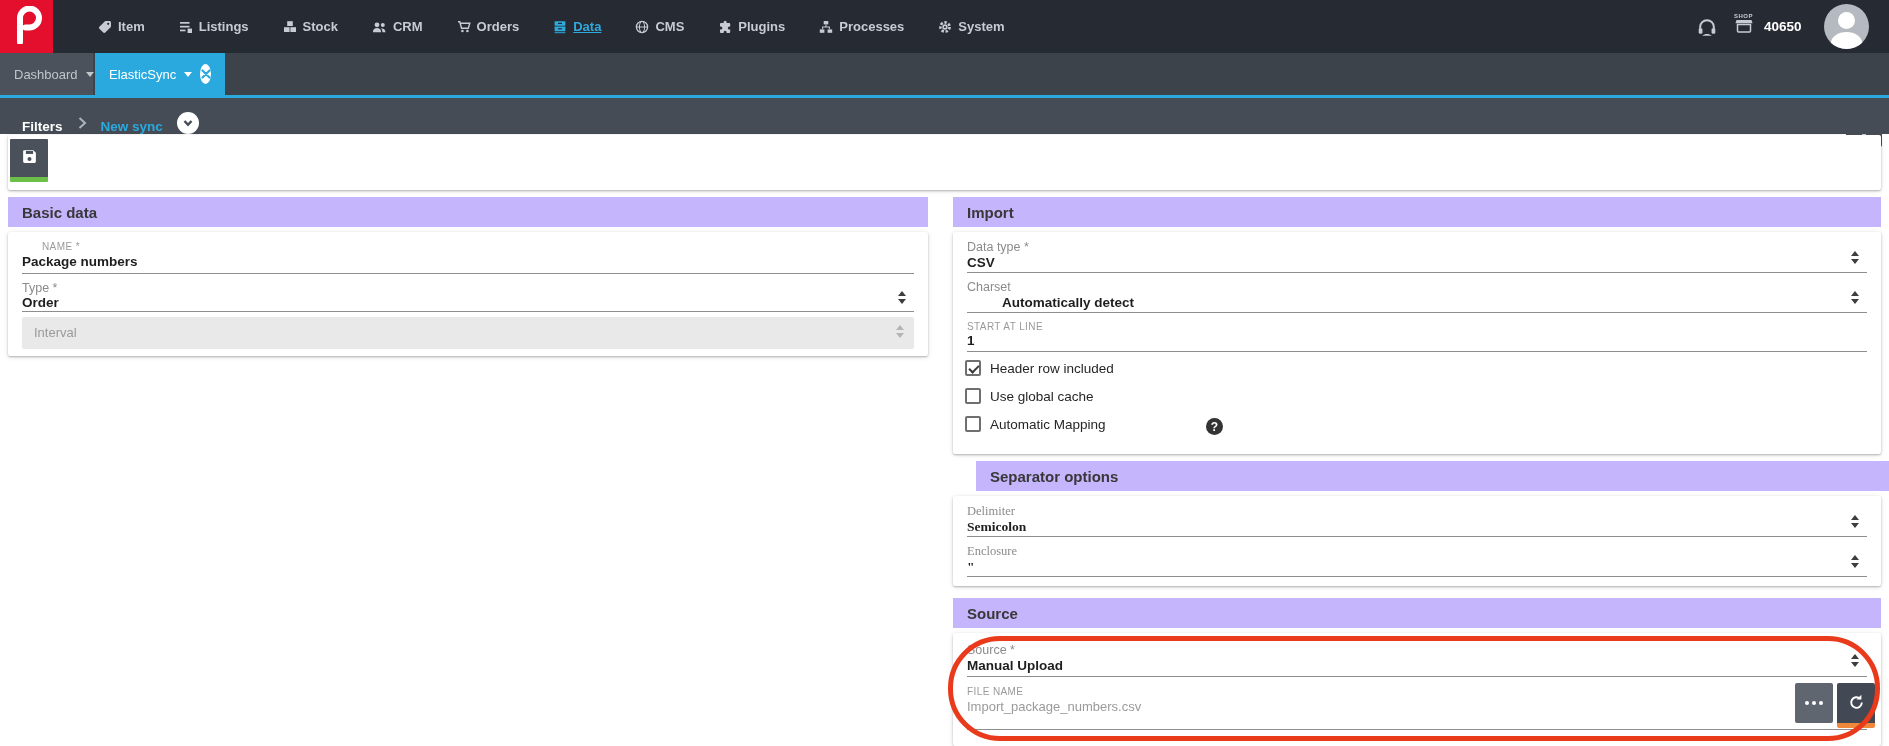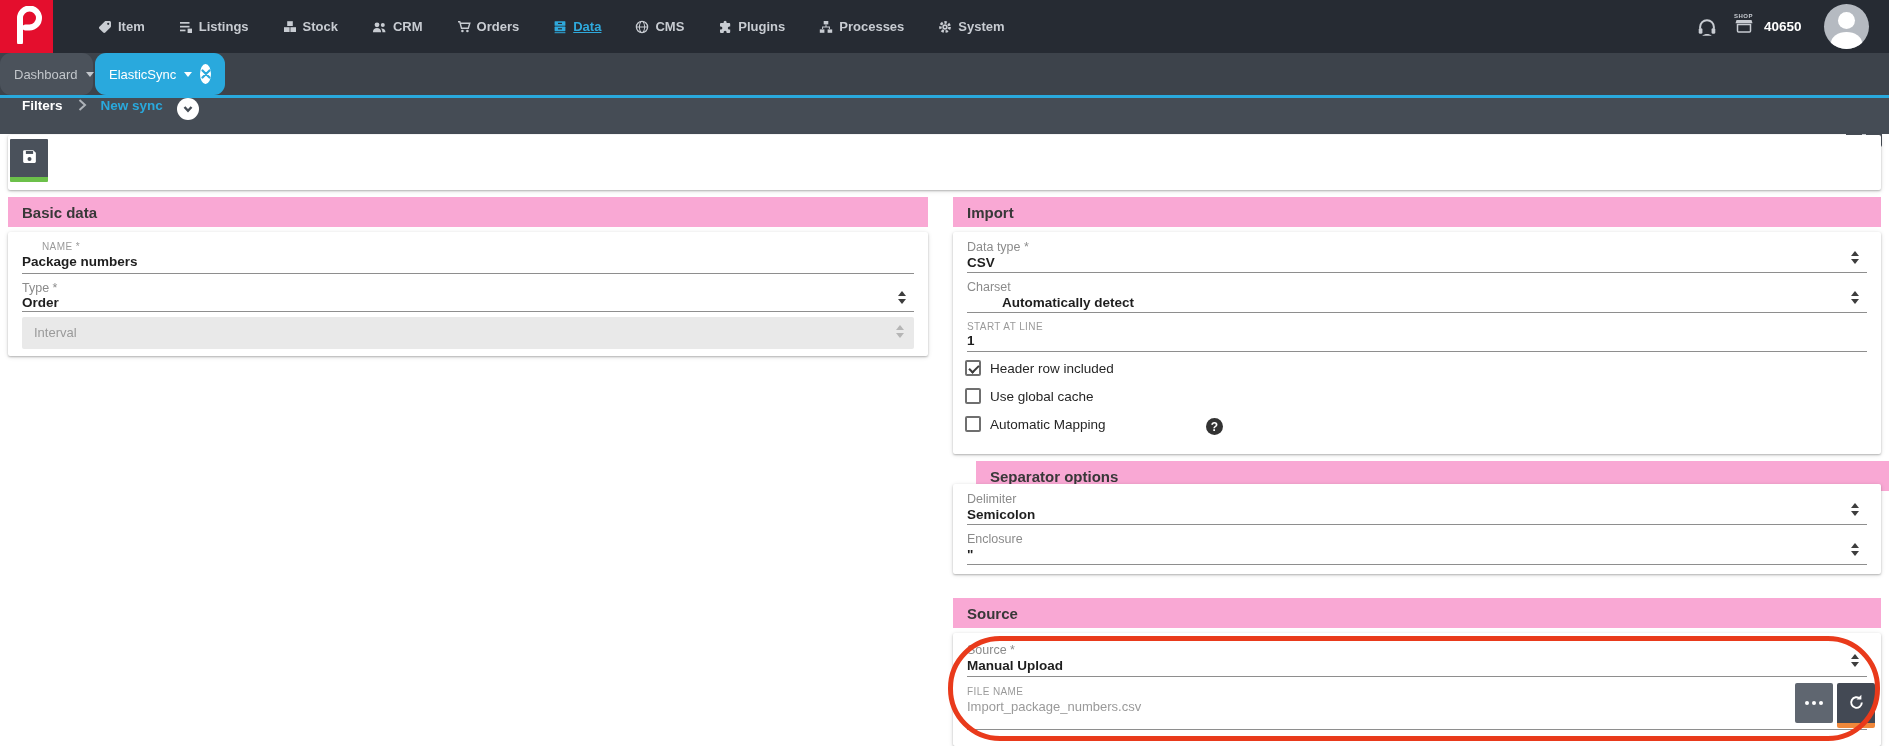--- a/index.html
+++ b/index.html
@@ -17,45 +17,45 @@
   .menu-item.active { color:#2fa9dc;text-decoration:underline; }
   .top-right-ico { position:absolute; color:#c8ccd2; }
   .shop-ico { display:flex; flex-direction:column; align-items:center; line-height:1; color:#c8ccd2; }
   .shop-txt { font-size:6px; font-weight:700; letter-spacing:.5px; }
   .shop-id { position:absolute; left:1764px; top:19px; color:#fff; font-size:13.5px; font-weight:700; }
   .avatar { position:absolute; left:1824px; top:4px; width:45px; height:45px; border-radius:50%; background:#b5bac1; overflow:hidden; }
   .avatar:before { content:""; position:absolute; left:14px; top:8px; width:17px; height:17px; border-radius:50%; background:#fff; }
   .avatar:after  { content:""; position:absolute; left:7px; top:28px; width:31px; height:22px; border-radius:50%; background:#fff; }
   
   .tabbar { position:absolute; left:0; top:53px; width:1889px; height:42px; background:#3d434b; }
-  .tab { position:absolute; top:0; height:42px; display:flex; align-items:center; gap:8px; padding:16px 14px; font-size:13px; cursor:pointer;border-radius:11px; }
+  .tab { position:absolute; top:0; height:42px; display:flex; align-items:center; gap:8px; padding:16px 14px; font-size:13px; cursor:pointer; }
   .tab-dashboard { left:0; width:93px; background:#4b525b; color:#c2c6cb; }
   .tab-active { left:95px; width:130px; background:#29a9dd; color:#fff; }
   .caret { width:0; height:0; border-left:4.5px solid transparent; border-right:4.5px solid transparent; border-top:5px solid currentColor; }
   .tab-close { width:20px; height:20px; border-radius:50%; background:#fff; display:flex; align-items:center; justify-content:center; }
   .blue-line { position:absolute; left:0; top:95px; width:1889px; height:3px; background:#29a9dd; }
   .overflow-btn { position:absolute; left:1846px; top:58px; width:36px; height:36px; background:#4a5059; border-radius:2px; display:flex; flex-direction:column; gap:3px; align-items:center; justify-content:center; cursor:pointer; }
   .overflow-btn b { width:4px; height:4px; background:#cfd3d8; }
   
-  .crumbbar { position:absolute; left:0; top:98px; width:1889px; height:36px; background:#454c55; display:flex; align-items:flex-start; gap:14px; padding-left:22px; }
+  .crumbbar { position:absolute; left:0; top:98px; width:1889px; height:36px; background:#454c55; display:flex; align-items:flex-end; gap:14px; padding-left:22px; }
   .crumb-root { color:#fff; font-size:13.5px; font-weight:700; }
   .crumb-current { color:#29a9dd; font-size:13.5px; font-weight:700; cursor:pointer; }
   .crumb-badge { width:22px; height:22px; border-radius:50%; background:#fff; display:flex; align-items:center; justify-content:center; cursor:pointer; }
   
   .card { position:absolute; background:#fff; border-radius:2px; box-shadow:0 1px 2px rgba(0,0,0,.24), 0 1px 5px rgba(0,0,0,.12); }
   .toolbar-card { left:8px; top:135px; width:1873px; height:55px; }
   .save-btn { position:absolute; left:2px; top:4px; width:38px; height:43px; background:#4a515b; border-bottom:5px solid #6cc04a; border-radius:1px; display:flex; align-items:center; justify-content:center; cursor:pointer; }
-  .band { position:absolute; height:30px; background:#f9a8d4; display:flex; align-items:center; padding-left:14px; font-size:15px; font-weight:700; color:#383838; }
+  .band { position:absolute; height:30px; background:#c4b5fd; display:flex; align-items:center; padding-left:14px; font-size:15px; font-weight:700; color:#383838; }
   .band-basic { left:8px; top:197px; width:920px; }
   .band-import { left:953px; top:197px; width:928px; }
   .band-separator { left:953px; top:461px; width:928px;margin-left:23px; }
   .band-source { left:953px; top:598px; width:928px; }
   .card-basic { left:8px; top:232px; width:920px; height:124px; }
   .card-import { left:953px; top:232px; width:928px; height:222px; }
-  .card-separator { left:953px; top:484px; width:928px; height:90px; }
+  .card-separator { left:953px; top:496px; width:928px; height:90px;font-family:Liberation Serif, serif; }
   .card-source { left:953px; top:633px; width:928px; height:113px; }
   
   .flabel { position:absolute; left:14px; font-size:12.5px; color:#8b8b8b; }
   .flabel-sm { position:absolute; left:14px; font-size:10px; color:#9a9a9a; letter-spacing:.4px; }
   .fvalue { position:absolute; left:14px; font-size:13.5px; font-weight:700; color:#1e1e1e; }
   .fvalue-ph { position:absolute; left:14px; font-size:13px; color:#9a9a9a; }
   .uline { position:absolute; left:14px; right:14px; height:0; border-bottom:1px solid #8e8e8e; }
   .unfold { position:absolute; right:22px; display:flex; flex-direction:column; gap:3px; align-items:center; color:#3d3d3d; cursor:pointer; }
   .unfold i { width:0; height:0; border-left:4.5px solid transparent; border-right:4.5px solid transparent; }
   .unfold .up { border-bottom:5px solid currentColor; }

